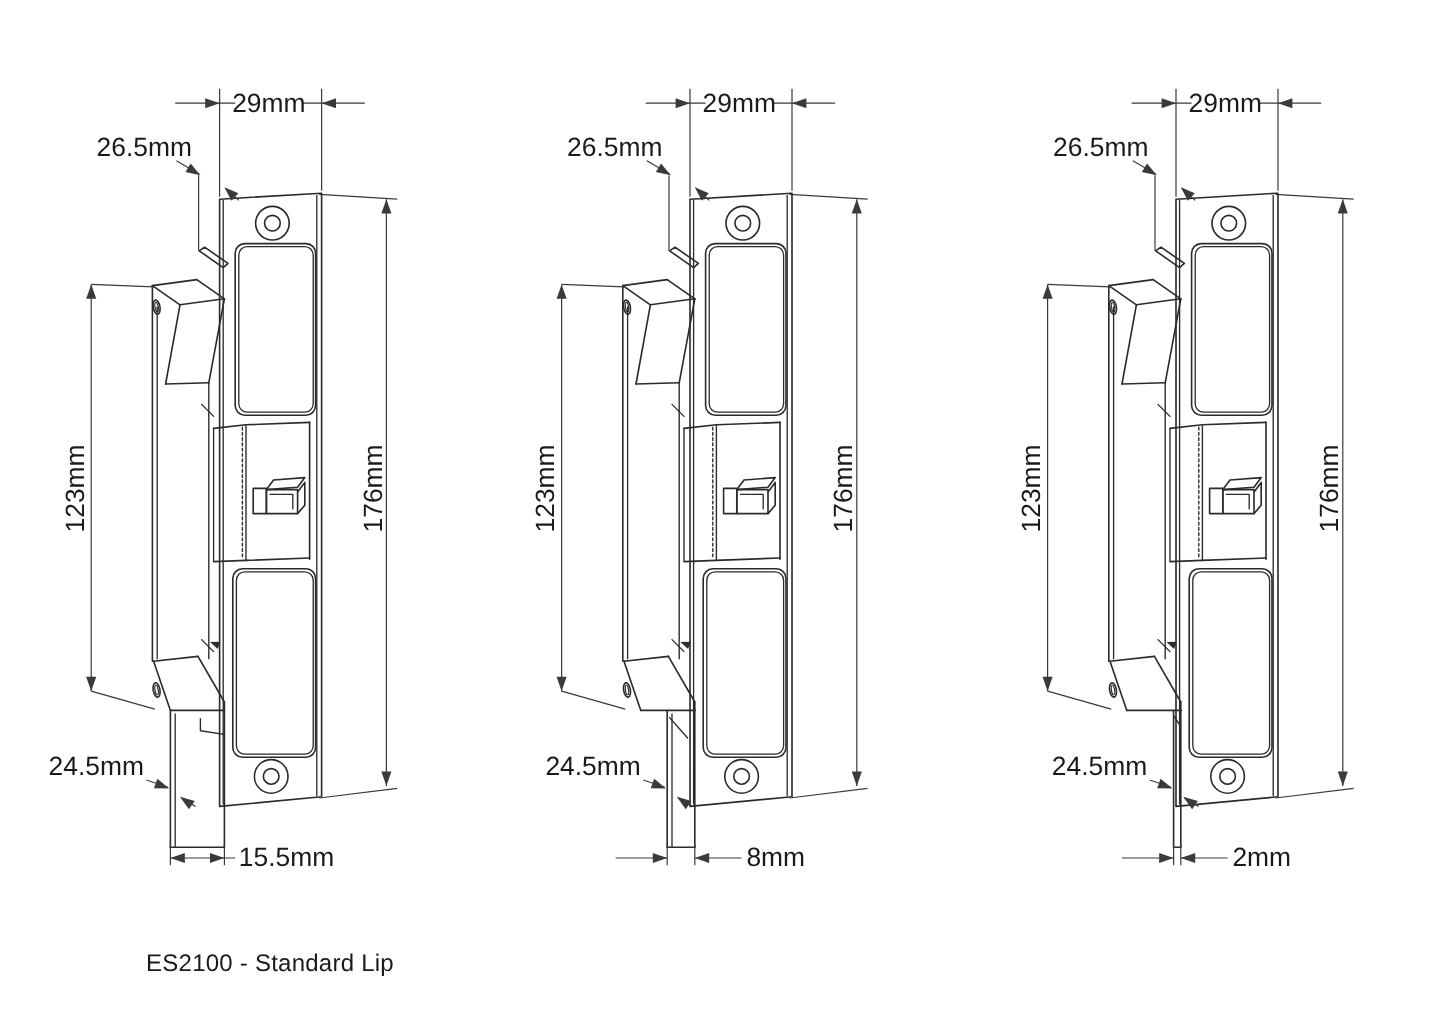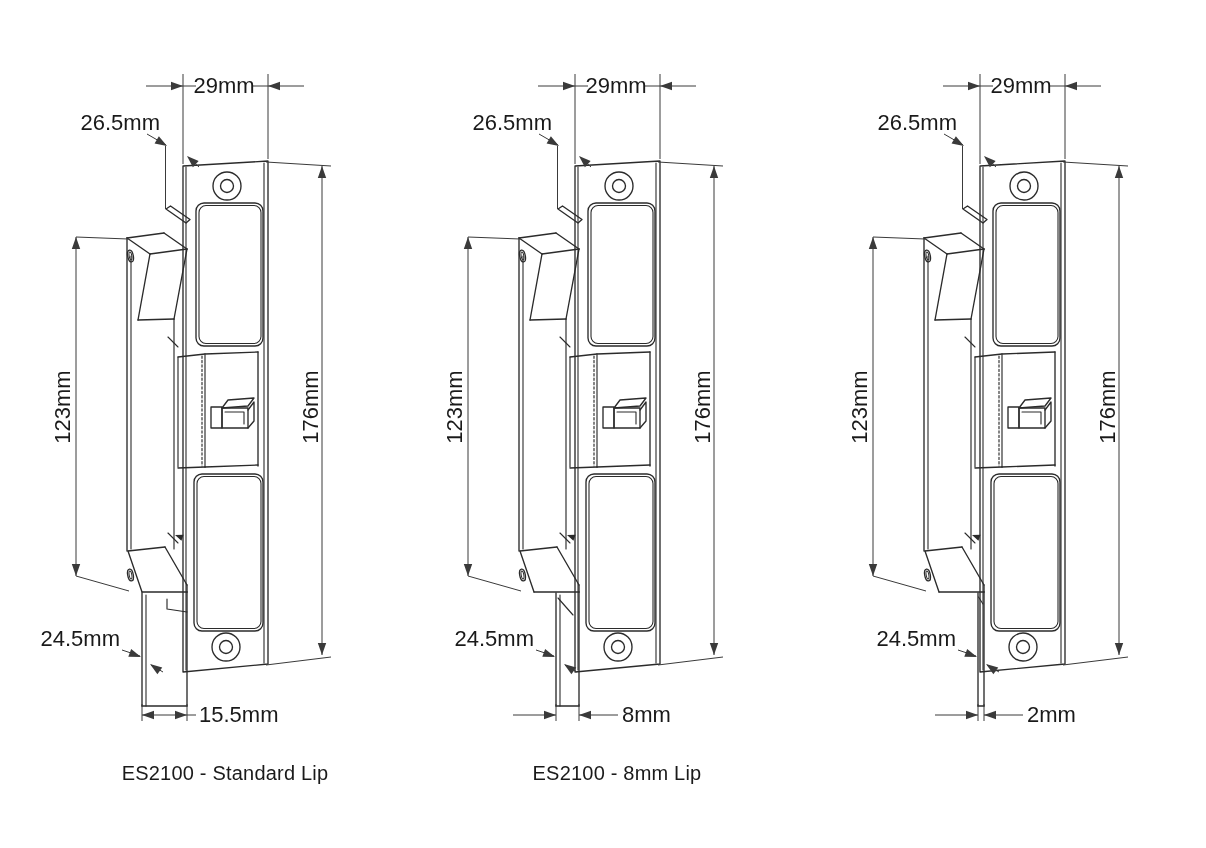--- a/index.html
+++ b/index.html
@@ -1,20 +1,20 @@
 <!DOCTYPE html>
 <html><head>
 <meta charset="utf-8">
 <style>
   html,body{margin:0;padding:0;background:#ffffff;}
   #sheet{position:relative;width:1206px;height:848px;background:#ffffff;overflow:hidden;
          font-family:"Liberation Sans",sans-serif;}
   figure.strike{position:absolute;top:56px;width:370px;height:740px;margin:0;padding:0;}
   figure.strike svg{position:absolute;left:0;top:0;}
-  figure.strike figcaption{position:absolute;top:706px;left:12px;width:370px;text-align:center;
+  figure.strike figcaption{position:absolute;top:736px;left:12px;width:370px;text-align:center;
       font-size:20px;color:#1a1a1a;letter-spacing:0.2px;}
   #fig-0{left:28px;} #fig-1{left:420px;} #fig-2{left:825px;}
 </style>
 </head>
 <body>
 
 <div id="sheet">
 
   <figure class="strike" id="fig-0">
     <svg width="370" height="690" viewBox="28 52 370 690">
@@ -208,21 +208,20 @@
         </g>
         <g fill="#1a1a1a" stroke="none" font-size="22px" font-family="&quot;Liberation Sans&quot;, sans-serif">
           <text x="224" y="89" text-anchor="middle">29mm</text>
           <text x="160" y="126" text-anchor="end">26.5mm</text>
           <text x="70" y="403" text-anchor="middle" transform="rotate(-90 70 403)">123mm</text>
           <text x="318" y="403" text-anchor="middle" transform="rotate(-90 318 403)">176mm</text>
           <text x="142" y="642" text-anchor="end">24.5mm</text>
           <text x="230" y="718" text-anchor="start">8mm</text>
         </g>
       </svg>
-    <figcaption>ES2100 - 8mm Lip</figcaption>
   </figure>
 
   <figure class="strike" id="fig-2">
     <svg width="370" height="690" viewBox="28 52 370 690">
         <g fill="none" stroke="#2b2b2b" stroke-width="1.35" stroke-linejoin="round" stroke-linecap="round">
           <path d="M183,162 L268,157 L268,660 L183,668 Z"></path>
           <line x1="186" y1="163" x2="186" y2="666" stroke-width="1.1"></line>
           <line x1="264" y1="159" x2="264" y2="659" stroke-width="1.1"></line>
           <circle cx="227" cy="182" r="14"></circle>
           <circle cx="227" cy="182" r="6.5"></circle>

